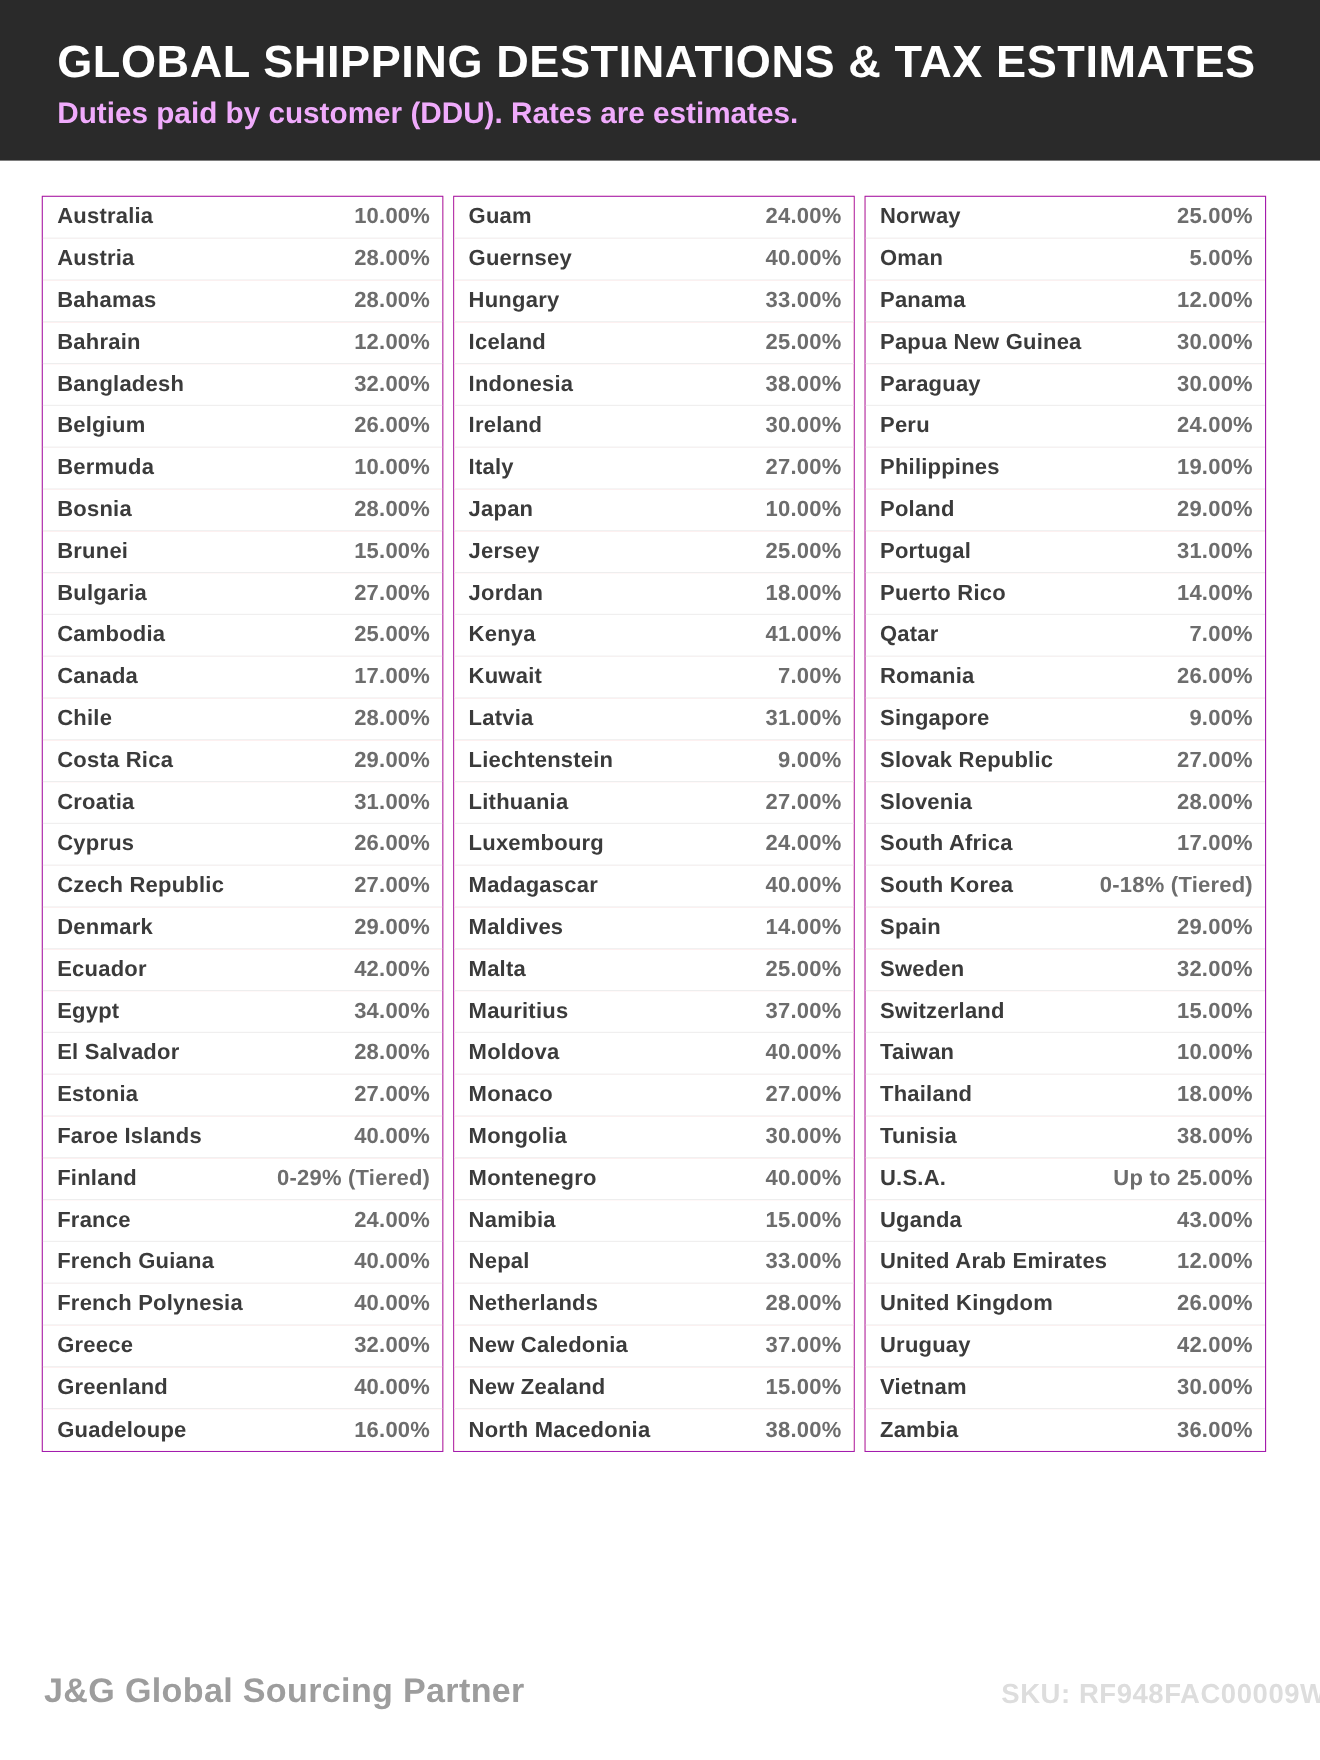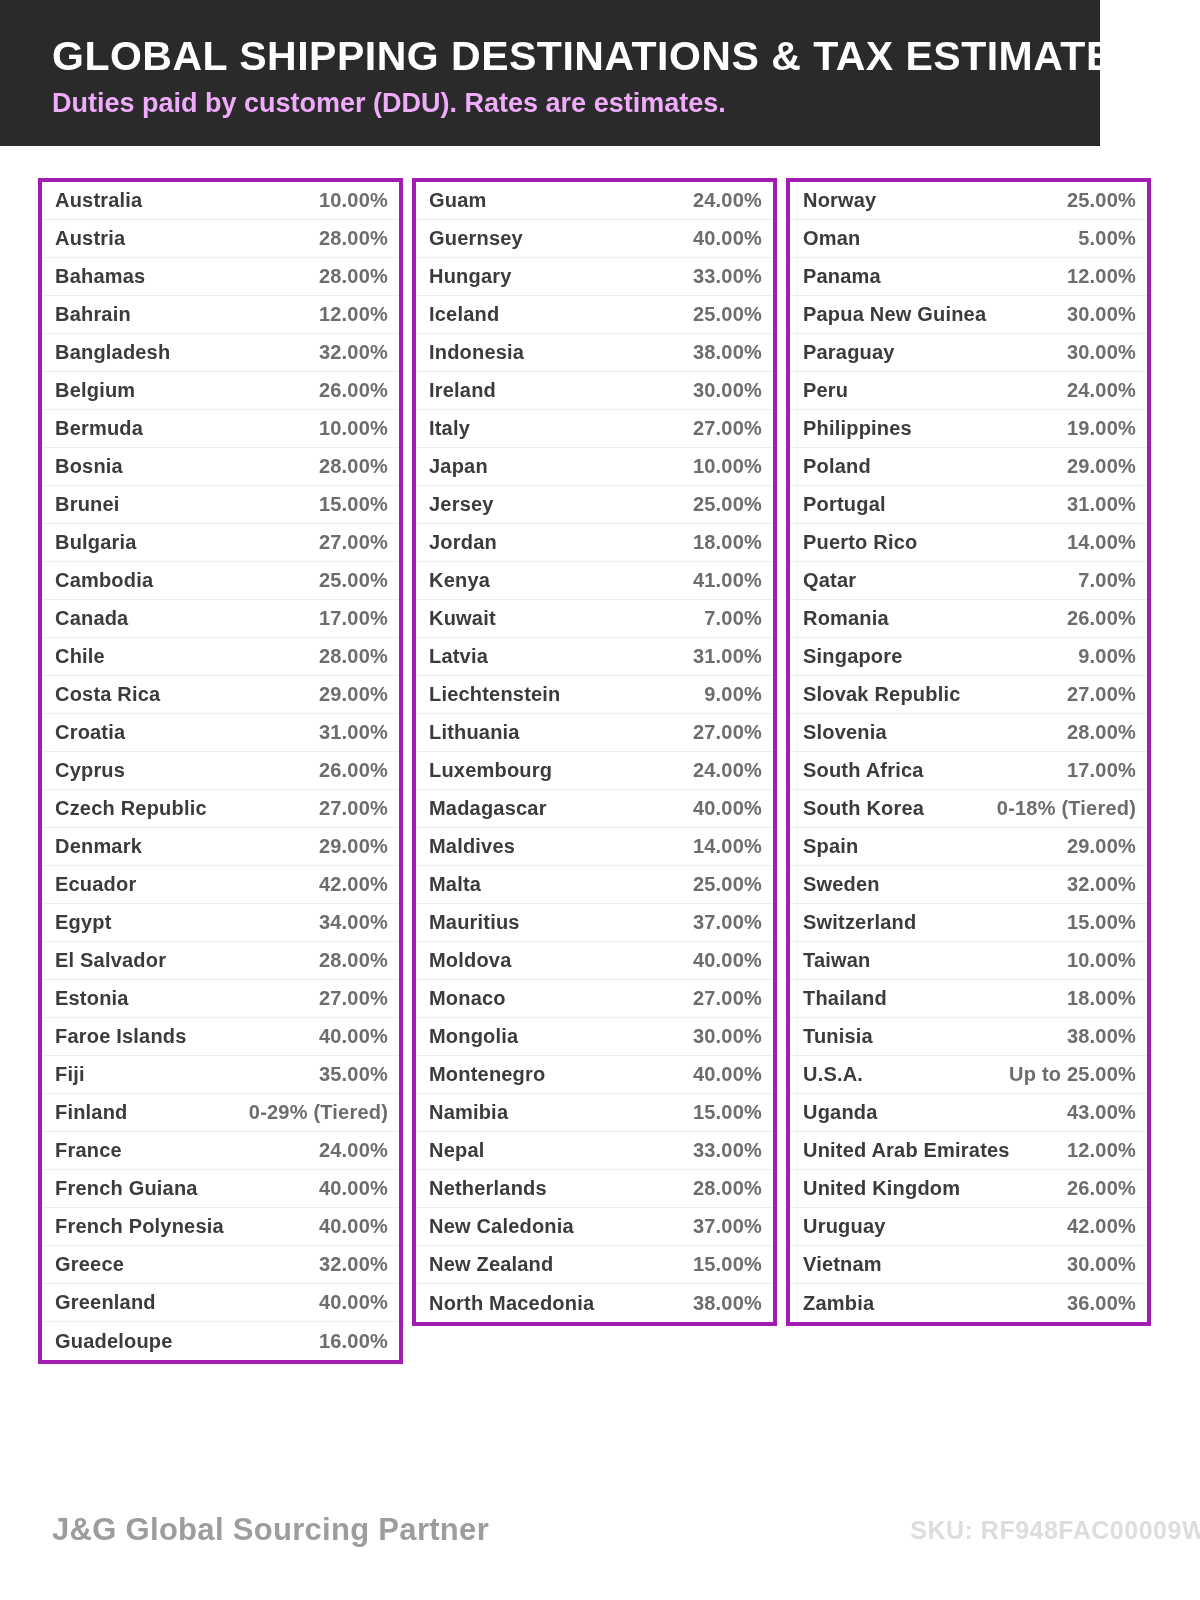--- a/index.html
+++ b/index.html
@@ -5,21 +5,21 @@
   * { margin: 0; padding: 0; box-sizing: border-box; }
   html, body { width: 1200px; height: 1600px; overflow: hidden; }
   body {
     background: #ffffff;
     font-family: "Liberation Sans", sans-serif;
     position: relative;
   }
 
   
   .banner {
-    width: 1100px;
+    width: 1200px;
     height: 146px;
     background: #2a2a2a;
     padding: 36px 40px 0 52px;
   }
   .banner h1 {
     color: #ffffff;
     font-size: 41px;
     font-weight: 700;
     letter-spacing: 0.5px;
     line-height: 1;
@@ -38,21 +38,21 @@
     position: absolute;
     left: 38px;
     top: 178px;
     width: 1113px;
     display: flex;
     gap: 9px;
     align-items: flex-start;
   }
   .col {
     flex: 1 1 0;
-    border: 4px solid #a21caf;
+    border: 1px solid #a21caf;
     background: #fca5a5;
   }
   .row {
     height: 38px;
     border-bottom: 1px solid #eeeeee;
     display: flex;
     justify-content: space-between;
     align-items: center;
     padding: 0 11px 0 13px;
     background: #ffffff;
@@ -69,27 +69,27 @@
     color: #6d6d6d;
     font-size: 20px;
     font-weight: 700;
     letter-spacing: 0.2px;
     white-space: nowrap;
   }
 
   
   .footer {
     position: absolute;
-    left: 52px;
+    left: 40px;
     right: 0;
     top: 1505px;
     height: 50px;
     display: flex;
     justify-content: space-between;
-    align-items: center;
+    align-items: flex-end;
   }
   .brand {
     color: #9d9d9d;
     font-size: 31px;
     font-weight: 700;
     letter-spacing: 0.3px;
   }
   .sku {
     color: #dddddd;
     font-size: 25px;
@@ -195,24 +195,20 @@
       </div>
       <div class="row">
         <span class="country">Estonia</span>
         <span class="rate">27.00%</span>
       </div>
       <div class="row">
         <span class="country">Faroe Islands</span>
         <span class="rate">40.00%</span>
       </div>
       <div class="row">
-        <span class="country">Fiji</span>
-        <span class="rate">35.00%</span>
-      </div>
-      <div class="row">
         <span class="country">Finland</span>
         <span class="rate">0-29% (Tiered)</span>
       </div>
       <div class="row">
         <span class="country">France</span>
         <span class="rate">24.00%</span>
       </div>
       <div class="row">
         <span class="country">French Guiana</span>
         <span class="rate">40.00%</span>

